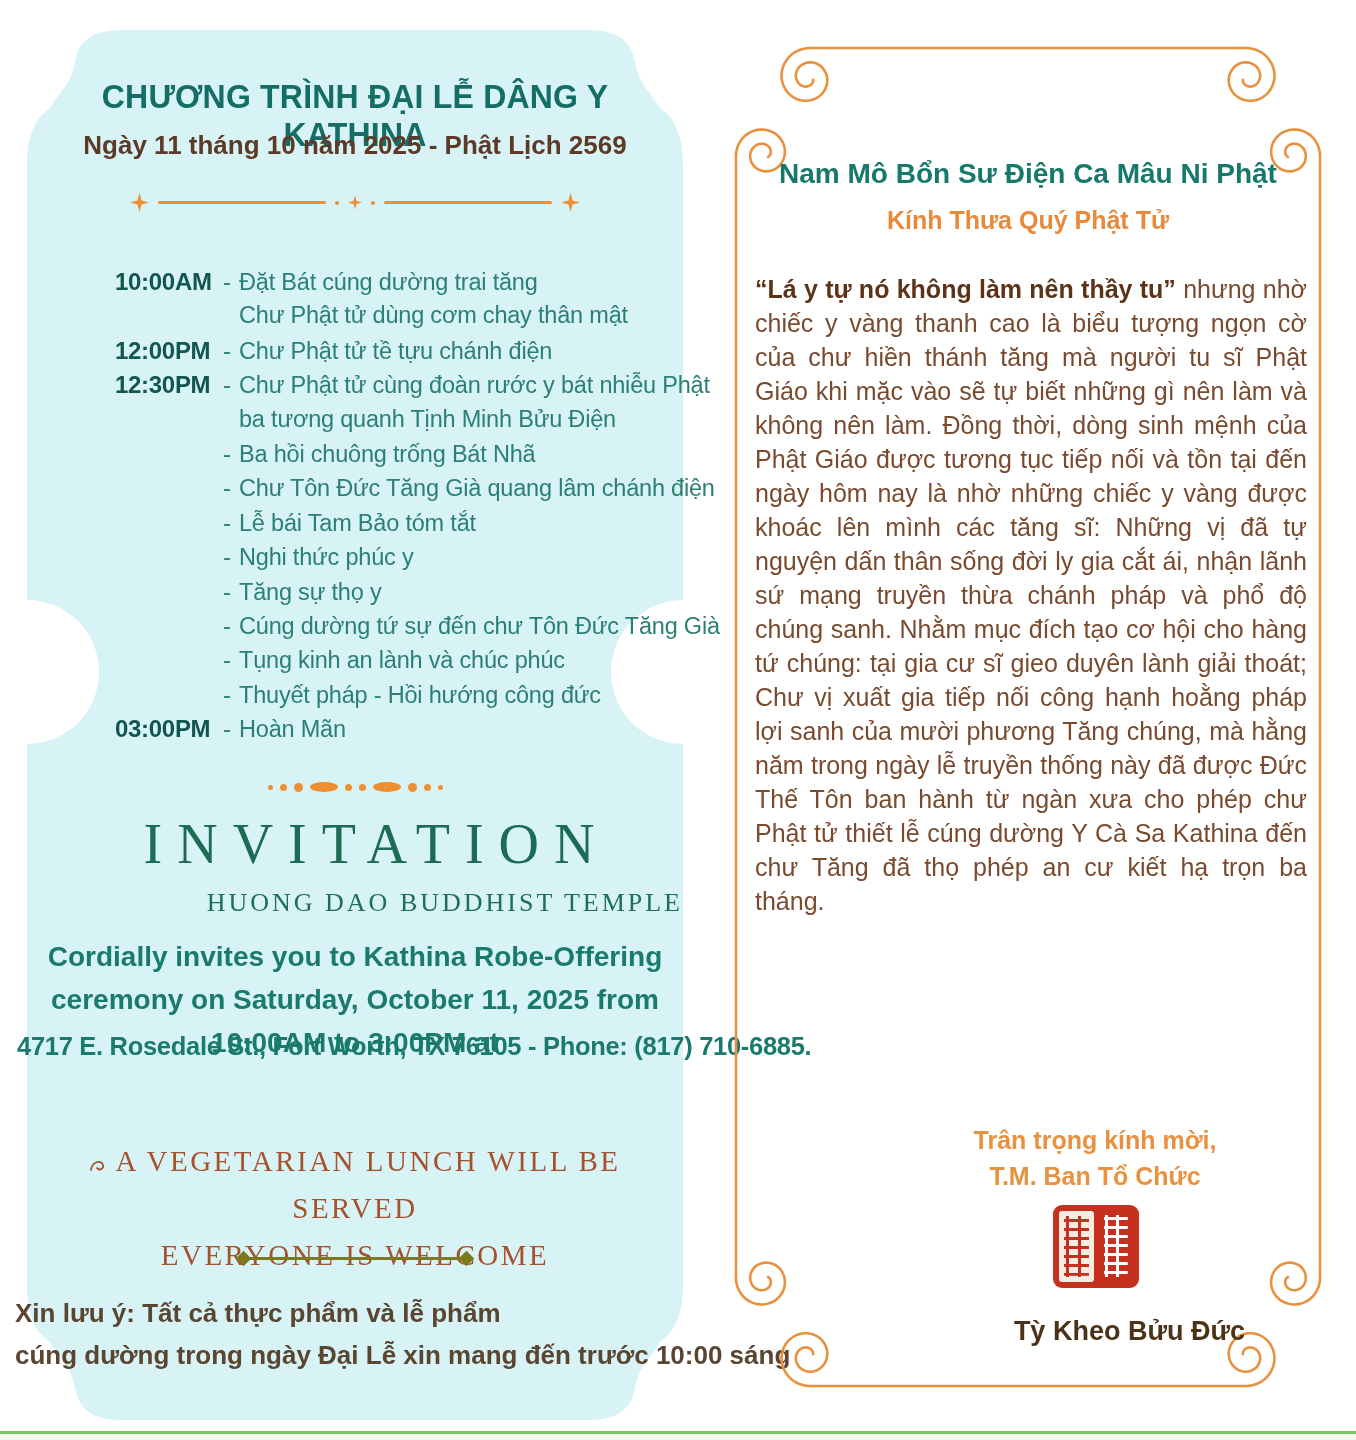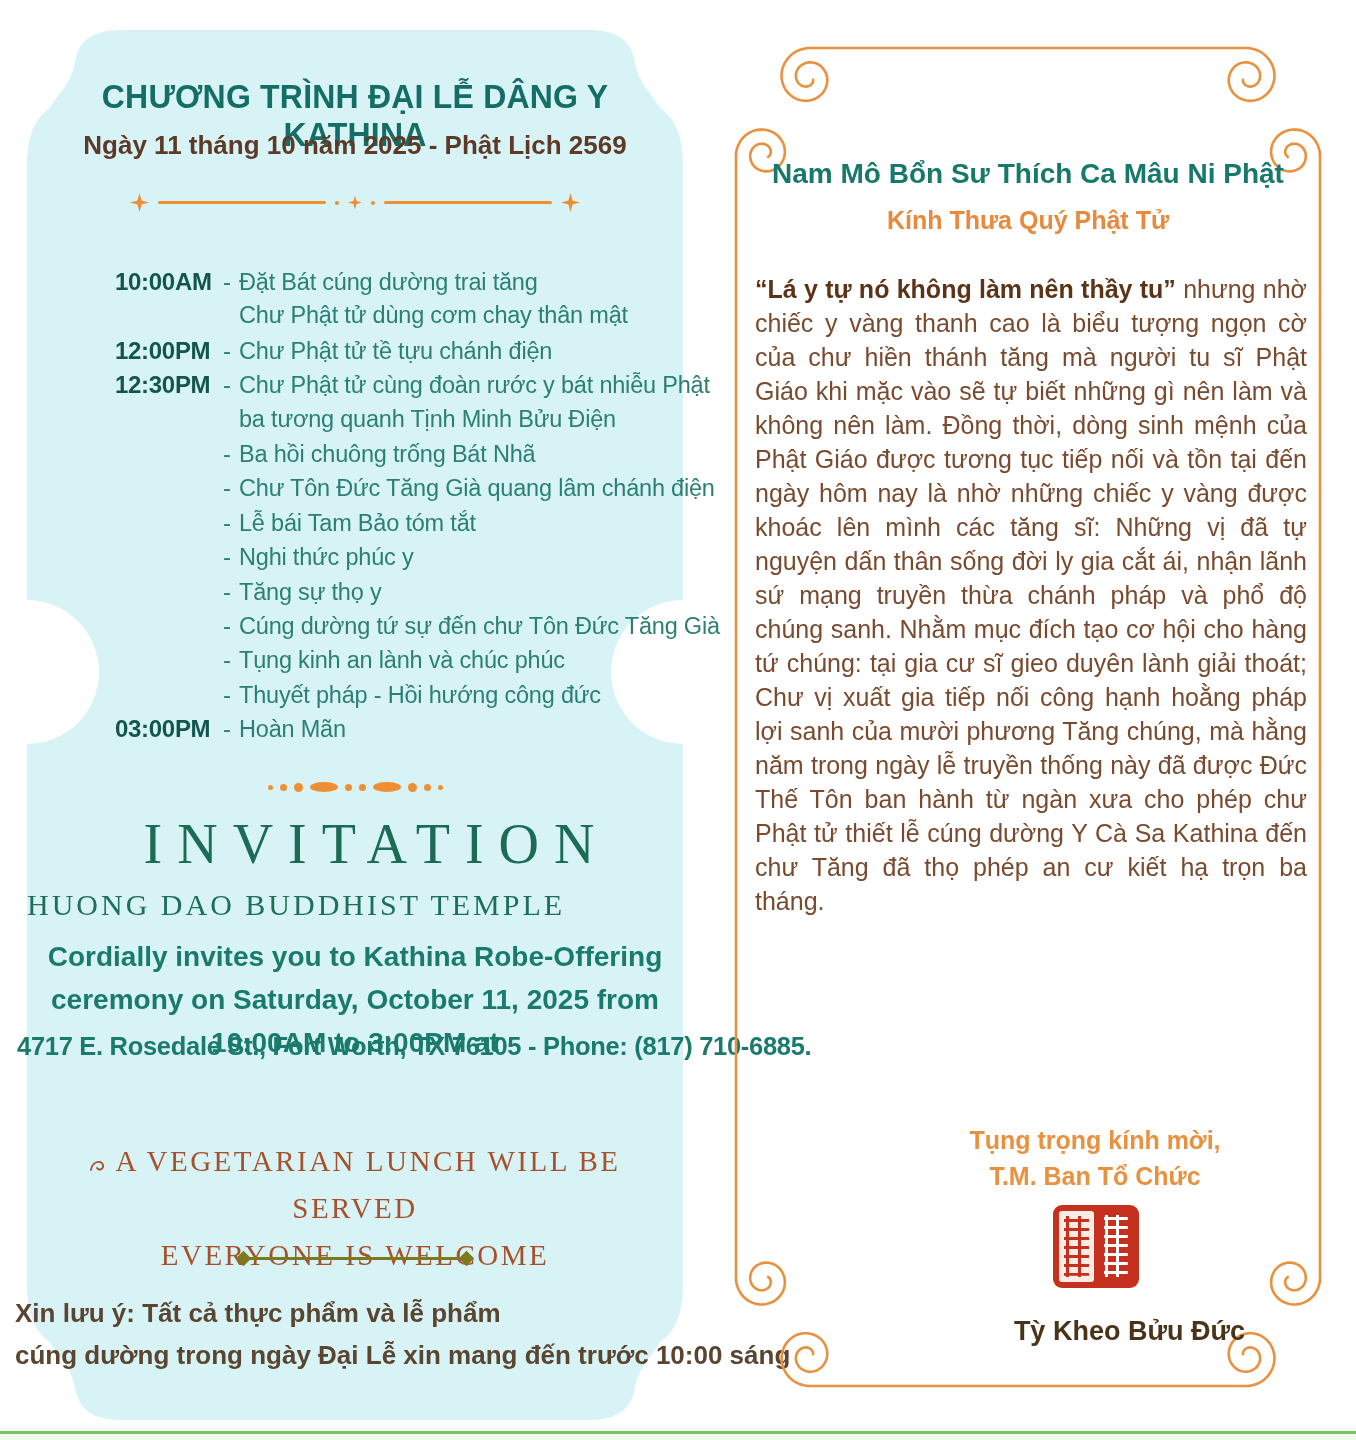--- a/index.html
+++ b/index.html
@@ -30,23 +30,23 @@
   .stext{color:#2b8073;font-size:23.5px;letter-spacing:-.2px;}
 
   .div2{top:752px;left:0;width:100%;display:flex;align-items:center;justify-content:center;gap:7px;}
   .dd-dot{border-radius:50%;background:#ef8f33;}
   .dd-s{width:5px;height:5px;} .dd-m{width:7px;height:7px;} .dd-l{width:9px;height:9px;}
   .dd-leaf{width:28px;height:10px;border-radius:50%;background:#ef8f33;}
 
   .inv-head{top:782px;left:0;width:100%;text-align:center;
     font-family:"Liberation Serif","DejaVu Serif",serif;
     font-size:56px;color:#1c6b55;letter-spacing:15px;text-indent:15px;padding-left:14px;}
-  .inv-temple{top:858px;left:0;width:100%;text-align:left;
+  .inv-temple{top:858px;left:0;width:100%;text-align:right;
     font-family:"Liberation Serif","DejaVu Serif",serif;
-    font-size:30px;color:#1d6e5a;letter-spacing:3px;}
+    font-size:26px;color:#1d6e5a;letter-spacing:3px;}
   .inv-body{top:905px;left:0;width:100%;text-align:center;
     font-size:28px;font-weight:bold;color:#1a7a6c;line-height:43px;white-space:nowrap;}
   .inv-addr{top:1002px;left:-10px;width:676px;text-align:center;
     font-size:25.5px;font-weight:bold;color:#1a7a6c;letter-spacing:-.3px;white-space:nowrap;}
 
   .lunch{top:1088px;left:0;width:100%;text-align:center;
     font-family:"Liberation Serif","DejaVu Serif",serif;
     font-size:29px;color:#a5522c;letter-spacing:2.5px;line-height:47px;margin-top:20px;}
   .lunch svg{vertical-align:-2px;margin-right:2px;}
 
@@ -242,29 +242,29 @@
       <path d="M536.0,24.0 L540.4,24.7 L544.6,26.0 L548.5,27.8 L552.0,30.3 L555.1,33.1 L557.7,36.4 L559.8,40.0 L561.3,43.8 L562.2,47.7 L562.5,51.7 L562.2,55.6 L561.3,59.4 L559.9,63.0 L558.1,66.2 L555.7,69.1 L553.0,71.6 L550.0,73.7 L546.8,75.3 L543.5,76.3 L540.0,76.8 L536.6,76.8 L533.3,76.3 L530.1,75.3 L527.1,73.9 L524.5,72.1 L522.1,69.9 L520.2,67.5 L518.7,64.8 L517.6,62.0 L516.9,59.1 L516.7,56.2 L516.9,53.3 L517.6,50.6 L518.6,48.0 L520.0,45.7 L521.7,43.6 L523.6,41.8 L525.8,40.4 L528.0,39.3 L530.4,38.7 L532.8,38.3 L535.2,38.4 L537.5,38.8 L539.6,39.5 L541.6,40.5 L543.4,41.8 L544.9,43.2 L546.1,44.9 L547.1,46.7 L547.7,48.5 L548.1,50.4 L548.1,52.3 L547.9,54.1 L547.4,55.8 L546.7,57.4 L545.8,58.8 L544.7,60.0 L543.4,60.9 L542.1,61.7 L540.8,62.2 L539.4,62.5 L538.0,62.6 L536.7,62.4 L535.4,62.1 L534.3,61.6 L533.3,61.0 L532.5,60.2 L531.8,59.3 L531.3,58.4 L531.0,57.5 L530.9,56.6 L530.9,55.7"></path>
       <path d="M24.0,130.0 L24.6,126.1 L25.7,122.5 L27.3,119.0 L29.3,115.8 L31.8,113.0 L34.5,110.6 L37.6,108.6 L40.8,107.1 L44.2,106.1 L47.7,105.6 L51.1,105.5 L54.5,106.0 L57.8,106.9 L60.8,108.2 L63.6,109.9 L66.1,112.0 L68.2,114.3 L70.0,116.9 L71.4,119.7 L72.3,122.6 L72.8,125.6 L72.9,128.5 L72.6,131.4 L71.9,134.2 L70.8,136.8 L69.4,139.3 L67.7,141.4 L65.7,143.2 L63.5,144.8 L61.2,146.0 L58.8,146.8 L56.3,147.3 L53.8,147.4 L51.4,147.1 L49.1,146.6 L46.9,145.7 L44.9,144.6 L43.1,143.2 L41.6,141.6 L40.3,139.8 L39.3,137.9 L38.7,135.9 L38.3,133.9 L38.2,131.9 L38.3,130.0 L38.8,128.1 L39.5,126.4 L40.4,124.8 L41.5,123.4 L42.8,122.3 L44.1,121.3 L45.6,120.5 L47.1,120.0 L48.7,119.7 L50.2,119.7 L51.6,119.9 L53.0,120.2 L54.3,120.8 L55.4,121.5 L56.4,122.3 L57.3,123.3 L57.9,124.3 L58.4,125.4 L58.7,126.4 L58.8,127.5 L58.8,128.6 L58.6,129.5 L58.3,130.4 L57.9,131.2 L57.3,131.9 L56.7,132.5 L56.1,133.0"></path>
       <path d="M608.0,130.0 L607.4,126.1 L606.3,122.5 L604.7,119.0 L602.7,115.8 L600.2,113.0 L597.5,110.6 L594.4,108.6 L591.2,107.1 L587.8,106.1 L584.3,105.6 L580.9,105.5 L577.5,106.0 L574.2,106.9 L571.2,108.2 L568.4,109.9 L565.9,112.0 L563.8,114.3 L562.0,116.9 L560.6,119.7 L559.7,122.6 L559.2,125.6 L559.1,128.5 L559.4,131.4 L560.1,134.2 L561.2,136.8 L562.6,139.3 L564.3,141.4 L566.3,143.2 L568.5,144.8 L570.8,146.0 L573.2,146.8 L575.7,147.3 L578.2,147.4 L580.6,147.1 L582.9,146.6 L585.1,145.7 L587.1,144.6 L588.9,143.2 L590.4,141.6 L591.7,139.8 L592.7,137.9 L593.3,135.9 L593.7,133.9 L593.8,131.9 L593.6,130.0 L593.2,128.1 L592.5,126.4 L591.6,124.8 L590.5,123.4 L589.2,122.3 L587.9,121.3 L586.4,120.5 L584.9,120.0 L583.3,119.7 L581.8,119.7 L580.4,119.9 L579.0,120.2 L577.7,120.8 L576.6,121.5 L575.6,122.3 L574.7,123.3 L574.1,124.3 L573.6,125.4 L573.3,126.4 L573.2,127.5 L573.2,128.6 L573.4,129.5 L573.7,130.4 L574.1,131.2 L574.7,131.9 L575.3,132.5 L575.9,133.0"></path>
       <path d="M24.0,1256.0 L24.6,1259.9 L25.7,1263.5 L27.3,1267.0 L29.3,1270.2 L31.8,1273.0 L34.5,1275.4 L37.6,1277.4 L40.8,1278.9 L44.2,1279.9 L47.7,1280.4 L51.1,1280.5 L54.5,1280.0 L57.8,1279.1 L60.8,1277.8 L63.6,1276.1 L66.1,1274.0 L68.2,1271.7 L70.0,1269.1 L71.4,1266.3 L72.3,1263.4 L72.8,1260.4 L72.9,1257.5 L72.6,1254.6 L71.9,1251.8 L70.8,1249.2 L69.4,1246.7 L67.7,1244.6 L65.7,1242.8 L63.5,1241.2 L61.2,1240.0 L58.8,1239.2 L56.3,1238.7 L53.8,1238.6 L51.4,1238.9 L49.1,1239.4 L46.9,1240.3 L44.9,1241.4 L43.1,1242.8 L41.6,1244.4 L40.3,1246.2 L39.3,1248.1 L38.7,1250.1 L38.3,1252.1 L38.2,1254.1 L38.3,1256.0 L38.8,1257.9 L39.5,1259.6 L40.4,1261.2 L41.5,1262.6 L42.8,1263.7 L44.1,1264.7 L45.6,1265.5 L47.1,1266.0 L48.7,1266.3 L50.2,1266.3 L51.6,1266.1 L53.0,1265.8 L54.3,1265.2 L55.4,1264.5 L56.4,1263.7 L57.3,1262.7 L57.9,1261.7 L58.4,1260.6 L58.7,1259.6 L58.8,1258.5 L58.8,1257.4 L58.6,1256.5 L58.3,1255.6 L57.9,1254.8 L57.3,1254.1 L56.7,1253.5 L56.1,1253.0"></path>
       <path d="M608.0,1256.0 L607.4,1259.9 L606.3,1263.5 L604.7,1267.0 L602.7,1270.2 L600.2,1273.0 L597.5,1275.4 L594.4,1277.4 L591.2,1278.9 L587.8,1279.9 L584.3,1280.4 L580.9,1280.5 L577.5,1280.0 L574.2,1279.1 L571.2,1277.8 L568.4,1276.1 L565.9,1274.0 L563.8,1271.7 L562.0,1269.1 L560.6,1266.3 L559.7,1263.4 L559.2,1260.4 L559.1,1257.5 L559.4,1254.6 L560.1,1251.8 L561.2,1249.2 L562.6,1246.7 L564.3,1244.6 L566.3,1242.8 L568.5,1241.2 L570.8,1240.0 L573.2,1239.2 L575.7,1238.7 L578.2,1238.6 L580.6,1238.9 L582.9,1239.4 L585.1,1240.3 L587.1,1241.4 L588.9,1242.8 L590.4,1244.4 L591.7,1246.2 L592.7,1248.1 L593.3,1250.1 L593.7,1252.1 L593.8,1254.1 L593.6,1256.0 L593.2,1257.9 L592.5,1259.6 L591.6,1261.2 L590.5,1262.6 L589.2,1263.7 L587.9,1264.7 L586.4,1265.5 L584.9,1266.0 L583.3,1266.3 L581.8,1266.3 L580.4,1266.1 L579.0,1265.8 L577.7,1265.2 L576.6,1264.5 L575.6,1263.7 L574.7,1262.7 L574.1,1261.7 L573.6,1260.6 L573.3,1259.6 L573.2,1258.5 L573.2,1257.4 L573.4,1256.5 L573.7,1255.6 L574.1,1254.8 L574.7,1254.1 L575.3,1253.5 L575.9,1253.0"></path>
       <path d="M96.0,1362.0 L91.6,1361.3 L87.4,1360.0 L83.5,1358.2 L80.0,1355.7 L76.9,1352.9 L74.3,1349.6 L72.2,1346.0 L70.7,1342.2 L69.8,1338.3 L69.5,1334.3 L69.8,1330.4 L70.7,1326.6 L72.1,1323.0 L73.9,1319.8 L76.3,1316.9 L79.0,1314.4 L82.0,1312.3 L85.2,1310.7 L88.5,1309.7 L92.0,1309.2 L95.4,1309.2 L98.7,1309.7 L101.9,1310.7 L104.9,1312.1 L107.5,1313.9 L109.9,1316.1 L111.8,1318.5 L113.3,1321.2 L114.4,1324.0 L115.1,1326.9 L115.3,1329.8 L115.1,1332.7 L114.4,1335.4 L113.4,1338.0 L112.0,1340.3 L110.3,1342.4 L108.4,1344.2 L106.2,1345.6 L104.0,1346.7 L101.6,1347.3 L99.2,1347.7 L96.8,1347.6 L94.5,1347.2 L92.4,1346.5 L90.4,1345.5 L88.6,1344.2 L87.1,1342.8 L85.9,1341.1 L84.9,1339.3 L84.3,1337.5 L83.9,1335.6 L83.9,1333.7 L84.1,1331.9 L84.6,1330.2 L85.3,1328.6 L86.2,1327.2 L87.3,1326.0 L88.6,1325.1 L89.9,1324.3 L91.3,1323.8 L92.6,1323.5 L94.0,1323.4 L95.3,1323.6 L96.6,1323.9 L97.7,1324.4 L98.7,1325.0 L99.5,1325.8 L100.2,1326.7 L100.7,1327.6 L101.0,1328.5 L101.1,1329.4 L101.1,1330.3"></path>
       <path d="M536.0,1362.0 L540.4,1361.3 L544.6,1360.0 L548.5,1358.2 L552.0,1355.7 L555.1,1352.9 L557.7,1349.6 L559.8,1346.0 L561.3,1342.2 L562.2,1338.3 L562.5,1334.3 L562.2,1330.4 L561.3,1326.6 L559.9,1323.0 L558.1,1319.8 L555.7,1316.9 L553.0,1314.4 L550.0,1312.3 L546.8,1310.7 L543.5,1309.7 L540.0,1309.2 L536.6,1309.2 L533.3,1309.7 L530.1,1310.7 L527.1,1312.1 L524.5,1313.9 L522.1,1316.1 L520.2,1318.5 L518.7,1321.2 L517.6,1324.0 L516.9,1326.9 L516.7,1329.8 L516.9,1332.7 L517.6,1335.4 L518.6,1338.0 L520.0,1340.3 L521.7,1342.4 L523.6,1344.2 L525.8,1345.6 L528.0,1346.7 L530.4,1347.3 L532.8,1347.7 L535.2,1347.6 L537.5,1347.2 L539.6,1346.5 L541.6,1345.5 L543.4,1344.2 L544.9,1342.8 L546.1,1341.1 L547.1,1339.3 L547.7,1337.5 L548.1,1335.6 L548.1,1333.7 L547.9,1331.9 L547.4,1330.2 L546.7,1328.6 L545.8,1327.2 L544.7,1326.0 L543.4,1325.1 L542.1,1324.3 L540.8,1323.8 L539.4,1323.5 L538.0,1323.4 L536.7,1323.6 L535.4,1323.9 L534.3,1324.4 L533.3,1325.0 L532.5,1325.8 L531.8,1326.7 L531.3,1327.6 L531.0,1328.5 L530.9,1329.4 L530.9,1330.3"></path>
     </g>
   </svg>
 
-<div class="abs r-salute">Nam Mô Bổn Sư Thích Ca Mâu Ni Phật</div>
+<div class="abs r-salute">Nam Mô Bổn Sư Điện Ca Mâu Ni Phật</div>
 <div class="abs r-greet">Kính Thưa Quý Phật Tử</div>
 
 <div class="abs r-body">
   <div><span class="r-quote">“Lá y tự nó không làm nên thầy tu”</span><span> nhưng nhờ chiếc y vàng thanh cao là biểu tượng ngọn cờ của chư hiền thánh tăng mà người tu sĩ Phật Giáo khi mặc vào sẽ tự biết những gì nên làm và không nên làm. Đồng thời, dòng sinh mệnh của Phật Giáo được tương tục tiếp nối và tồn tại đến ngày hôm nay là nhờ những chiếc y vàng được khoác lên mình các tăng sĩ: Những vị đã tự nguyện dấn thân sống đời ly gia cắt ái, nhận lãnh sứ mạng truyền thừa chánh pháp và phổ độ chúng sanh. Nhằm mục đích tạo cơ hội cho hàng tứ chúng: tại gia cư sĩ gieo duyên lành giải thoát; Chư vị xuất gia tiếp nối công hạnh hoằng pháp lợi sanh của mười phương Tăng chúng, mà hằng năm trong ngày lễ truyền thống này đã được Đức Thế Tôn ban hành từ ngàn xưa cho phép chư Phật tử thiết lễ cúng dường Y Cà Sa Kathina đến chư Tăng đã thọ phép an cư kiết hạ trọn ba tháng.</span></div>
 </div>
 
 <div class="abs r-close">
-  <div>Tụng trọng kính mời,</div>
+  <div>Trân trọng kính mời,</div>
   <div>T.M. Ban Tổ Chức</div>
 </div>
 
 <div id="seal" class="abs">
   <div class="seal-cell seal-left"></div>
   <div class="seal-cell seal-right"></div>
 </div>
 
 <div class="abs r-sign">Tỳ Kheo Bửu Đức</div>
 

